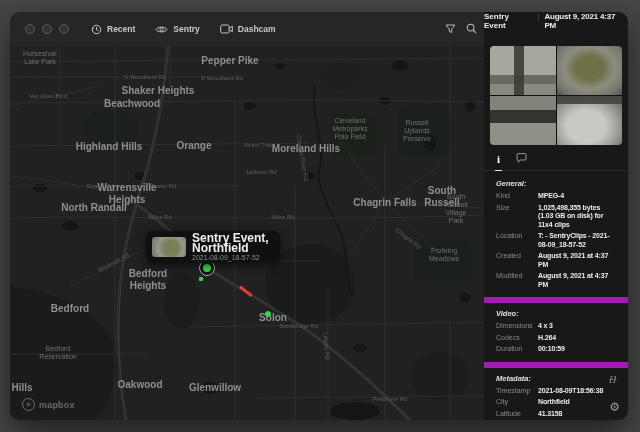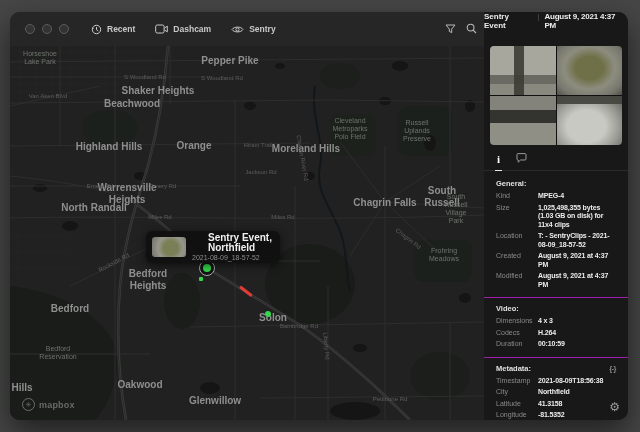--- a/index.html
+++ b/index.html
@@ -34,21 +34,21 @@
               display:flex;align-items:center;justify-content:center;background:#141414;}
   .m-selected i{display:block;width:8px;height:8px;border-radius:50%;}
   .m-dot{width:6px;height:6px;border-radius:50%;}
   .m-square{width:4px;height:4px;border-radius:1px;}
   .m-traffic{height:2.5px;border-radius:1px;}
   .popup{position:absolute;left:136px;top:185px;width:134px;height:32px;background:rgba(16,16,16,.95);
          border-radius:6px;display:flex;align-items:center;padding:0 6px;box-sizing:border-box;gap:6px;
          box-shadow:0 2px 8px rgba(0,0,0,.6);z-index:4;}
   .popup-thumb{width:34px;height:20px;border-radius:3px;flex:none;
          background:radial-gradient(circle at 55% 55%, #7a7f56 0 32%, #98978d 58%, #6e6e66 100%);}
-  .popup-title{font-size:10px;font-weight:700;color:#f0f0f0;line-height:10px;margin-left:16px;}
+  .popup-title{font-size:12px;font-weight:700;color:#f0f0f0;line-height:10px;}
   .popup-sub{font-size:7px;color:#8d8d8d;line-height:9px;}
   .attrib{position:absolute;left:12px;bottom:9px;display:flex;align-items:center;gap:4px;opacity:.65;}
   .attrib .logo{width:13px;height:13px;border-radius:50%;border:1.5px solid #9a9a9a;box-sizing:border-box;
          color:#9a9a9a;font-size:7px;display:flex;align-items:center;justify-content:center;}
   .attrib .word{color:#939393;font-size:9px;font-weight:600;letter-spacing:.2px;}
   
   .panel{position:absolute;right:0;top:0;width:144px;height:408px;background:#181818;z-index:6;
          display:flex;flex-direction:column;}
   .panel-header{height:34px;display:flex;align-items:flex-start;justify-content:center;gap:5px;flex:none;}
   .ph-title{color:#ededed;font-size:8px;font-weight:700;}
@@ -64,22 +64,22 @@
   .q4{background:linear-gradient(180deg,rgba(70,70,64,.95) 0 16%,transparent 16%),
         radial-gradient(ellipse at 45% 62%, #c9c9c4 0 38%, #9fa09a 62%, #55554f 100%);}
   .ptabs{height:22px;display:flex;align-items:flex-end;gap:16px;padding:0 13px 3px;flex:none;
          border-bottom:1px solid #2b2b2b;}
   .ptab{position:relative;color:#9a9a9a;}
   .ptab.active{color:#fff;}
   .ptab.active:after{content:"";position:absolute;left:-2px;right:-2px;bottom:-4px;height:1.5px;background:#e8e8e8;}
   .ptab .i-glyph{font-family:"Liberation Serif",serif;font-weight:700;font-size:11px;line-height:11px;}
   #panel-sections{flex:1;overflow:hidden;padding:6px 0 0;}
   .section{padding:2px 12px 5px;}
-  .section + .section{border-top:1px solid #a21caf;padding-top:6px;}
-  .sec-head{display:flex;align-items:center;justify-content:space-between;margin-bottom:4px;}
+  .section + .section{border-top:6px solid #a21caf;padding-top:6px;}
+  .sec-head{display:flex;align-items:center;justify-content:space-between;margin-bottom:4px;font-style:italic;}
   .sec-title{color:#e0e0e0;font-size:7.5px;font-weight:700;}
   .sec-action{color:#8a8a8a;font-size:7.5px;font-weight:700;letter-spacing:-.5px;}
   .row{display:flex;margin-bottom:3px;}
   .row .k{width:42px;flex:none;color:#8a8a8a;font-size:7px;line-height:8.5px;}
   .row .v{flex:1;color:#ececec;font-size:7px;font-weight:700;line-height:8.5px;
           letter-spacing:-.15px;word-break:break-word;}
   .gear{position:absolute;right:8px;bottom:7px;color:#9a9a9a;font-size:12px;line-height:12px;}
 </style>
 </head>
 <body>
@@ -98,35 +98,35 @@
           <svg width="11" height="11" viewBox="0 0 11 11" fill="none" stroke="#c9c9c9" stroke-width="1">
             <circle cx="5.5" cy="5.5" r="4.2"></circle>
               <path d="M5.5 3v2.7l1.8 1.2"></path>
               <path d="M1.2 3.4 L1 5.6 L3 4.6" fill="#c9c9c9" stroke="none"></path>
           </svg>
           </span>
         <span>Recent</span>
       </div>
       <div class="tab">
         <span>
+          <svg width="13" height="9" viewBox="0 0 13 9" fill="none" stroke="#c9c9c9" stroke-width="1">
+            <path d="M1 4.5 C3 1.3 10 1.3 12 4.5 C10 7.7 3 7.7 1 4.5 Z"></path>
+              <circle cx="6.5" cy="4.5" r="1.6"></circle>
+          </svg>
+          </span>
+        <span>Sentry</span>
+      </div>
+      <div class="tab">
+        <span>
           <svg width="13" height="10" viewBox="0 0 13 10" fill="none" stroke="#c9c9c9" stroke-width="1">
             <rect x="0.7" y="1" width="8.4" height="8" rx="1.6"></rect>
               <path d="M9.5 4 L12.3 2.2 V7.8 L9.5 6"></path>
           </svg>
           </span>
         <span>Dashcam</span>
-      </div>
-      <div class="tab">
-        <span>
-          <svg width="13" height="9" viewBox="0 0 13 9" fill="none" stroke="#c9c9c9" stroke-width="1">
-            <path d="M1 4.5 C3 1.3 10 1.3 12 4.5 C10 7.7 3 7.7 1 4.5 Z"></path>
-              <circle cx="6.5" cy="4.5" r="1.6"></circle>
-          </svg>
-          </span>
-        <span>Sentry</span>
       </div>
     </div>
     <div class="tb-actions">
       <span>
         <svg width="11" height="10" viewBox="0 0 11 10" fill="none" stroke="#b9b9b9" stroke-width="1">
           <path d="M1 1 H10 L6.7 5 V8.6 L4.3 7.4 V5 Z"></path>
         </svg></span>
       <span>
         <svg width="11" height="11" viewBox="0 0 11 11" fill="none" stroke="#b9b9b9" stroke-width="1.1">
           <circle cx="4.6" cy="4.6" r="3.4"></circle>
@@ -252,21 +252,21 @@
         <div class="mlabel r" style="left: 182px; top: 214px;">Cannon Rd</div>
         <div class="mlabel r" style="left: 104px; top: 217px; transform: translate(-50%, -50%) rotate(-28deg);">Rockside Rd</div>
         <div class="mlabel p" style="left: 138px; top: 233px;">Bedford
 Heights</div>
         <div class="mlabel p" style="left: 60px; top: 263px;">Bedford</div>
         <div class="mlabel a" style="left: 48px; top: 307px;">Bedford
 Reservation</div>
         <div class="mlabel p" style="left: 263px; top: 272px;">Solon</div>
         <div class="mlabel r" style="left: 289px; top: 280px;">Bainbridge Rd</div>
         <div class="mlabel p" style="left: 130px; top: 339px;">Oakwood</div>
-        <div class="mlabel p" style="left: 205px; top: 355px;">Glenwillow</div>
+        <div class="mlabel p" style="left: 205px; top: 342px;">Glenwillow</div>
         <div class="mlabel p" style="left: 12px; top: 342px;">Hills</div>
         <div class="mlabel r" style="left: 380px; top: 353px;">Pettibone Rd</div>
         <div class="mlabel r" style="left: 398px; top: 193px; transform: translate(-50%, -50%) rotate(38deg);">Chagrin Rd</div>
         <div class="mlabel r" style="left: 292px; top: 112px; transform: translate(-50%, -50%) rotate(80deg);">Chagrin River Rd</div>
         <div class="mlabel r" style="left: 316px; top: 300px; transform: translate(-50%, -50%) rotate(85deg);">Liberty Rd</div>
         <div class="marker m-selected" style="left: 197px; top: 222px;">
           <i style="background: rgb(50, 215, 75);"></i>
         </div>
         <div class="marker m-square" style="left: 191px; top: 233px; background: rgb(50, 215, 75);"></div>
         <div class="marker m-dot" style="left: 258px; top: 268px; background: rgb(50, 215, 75);"></div>

